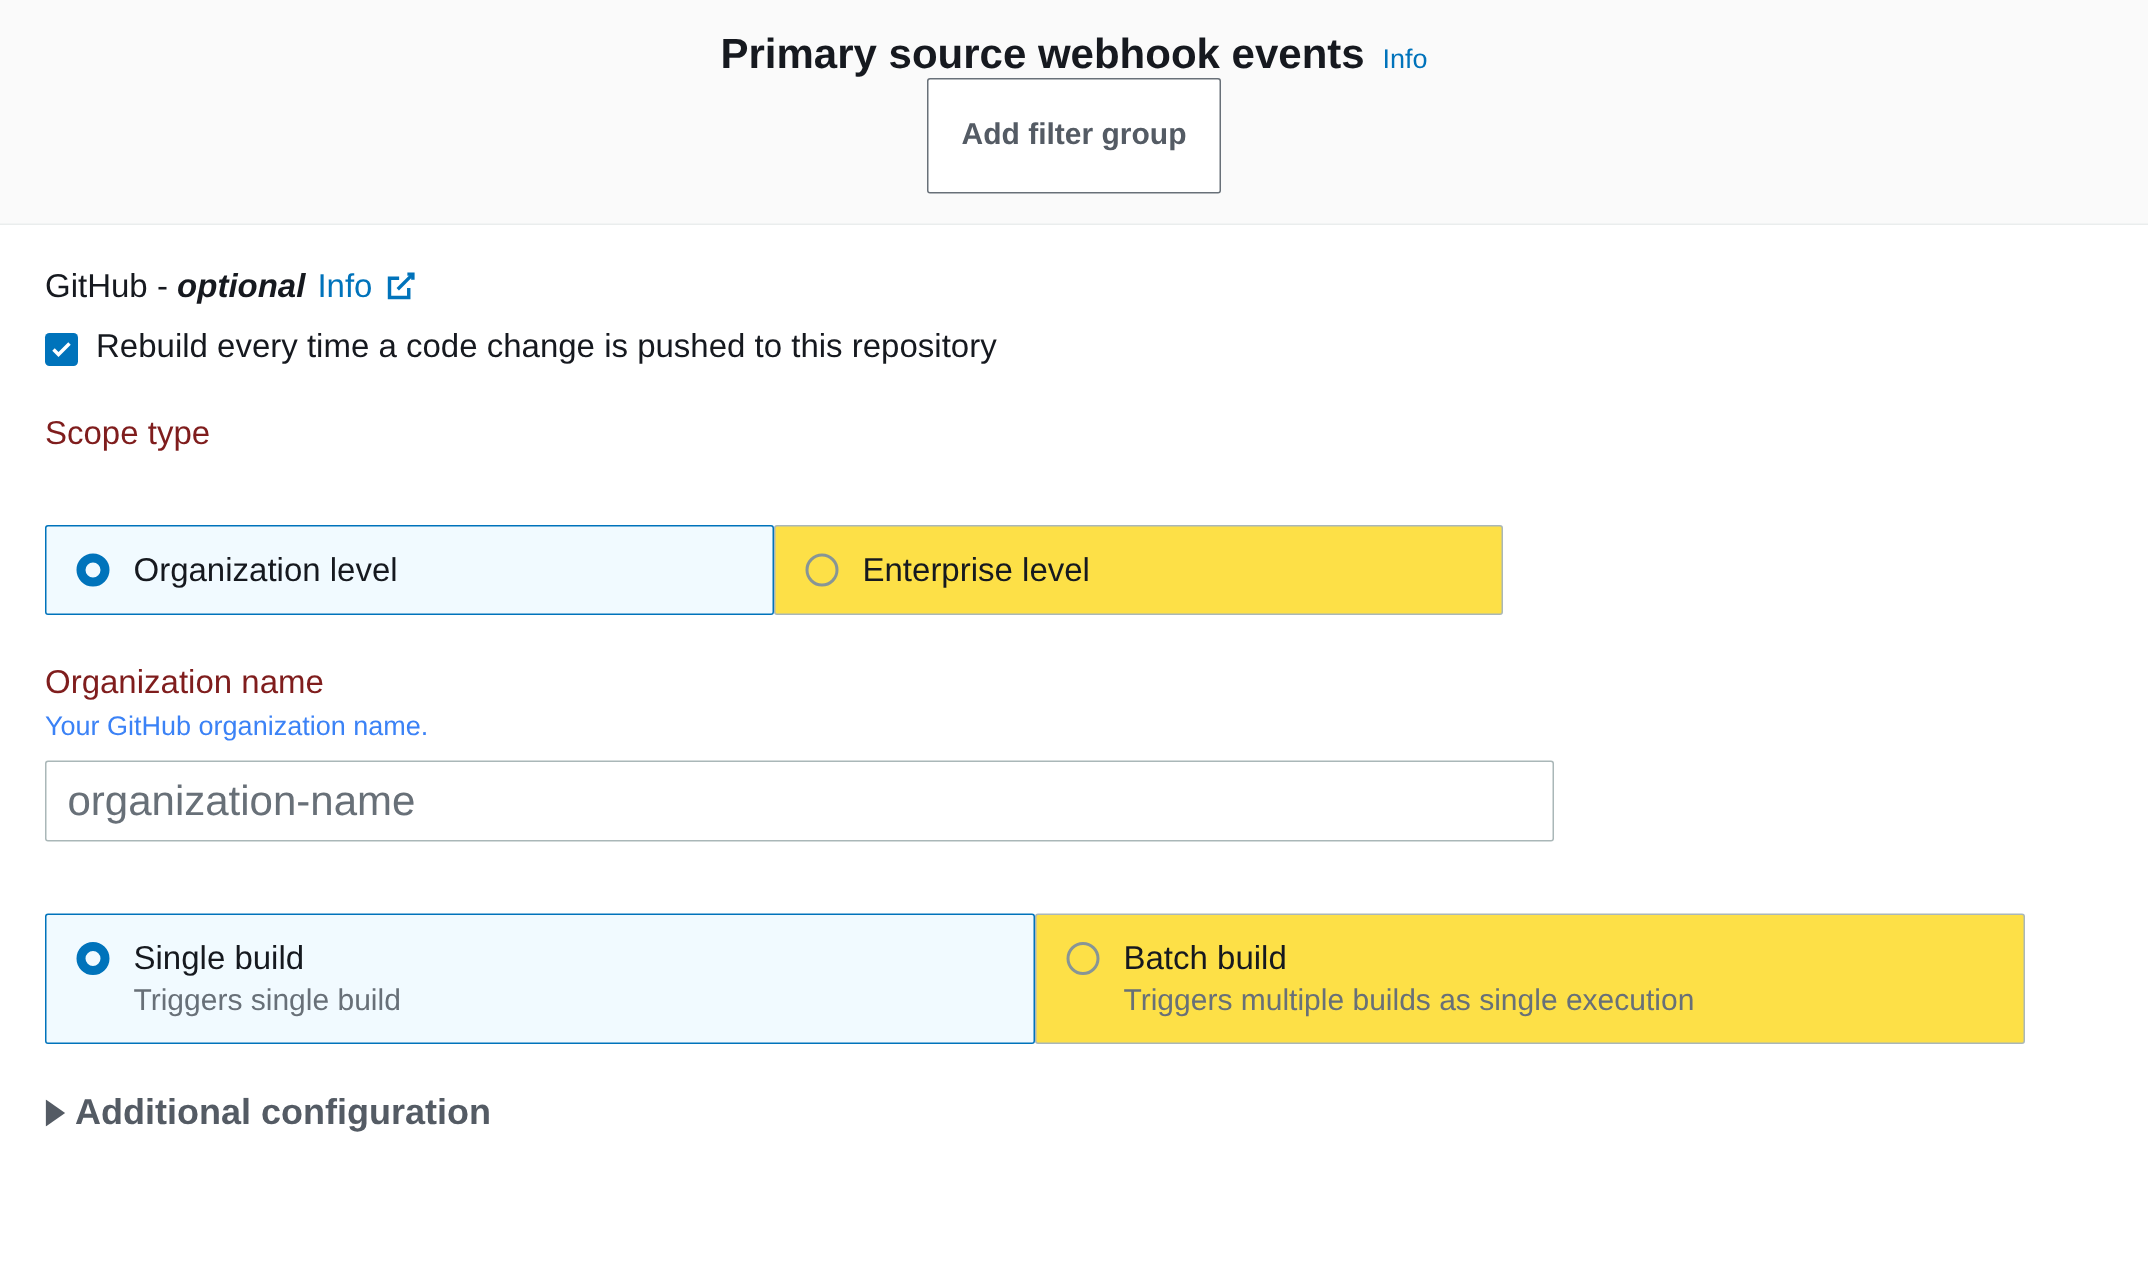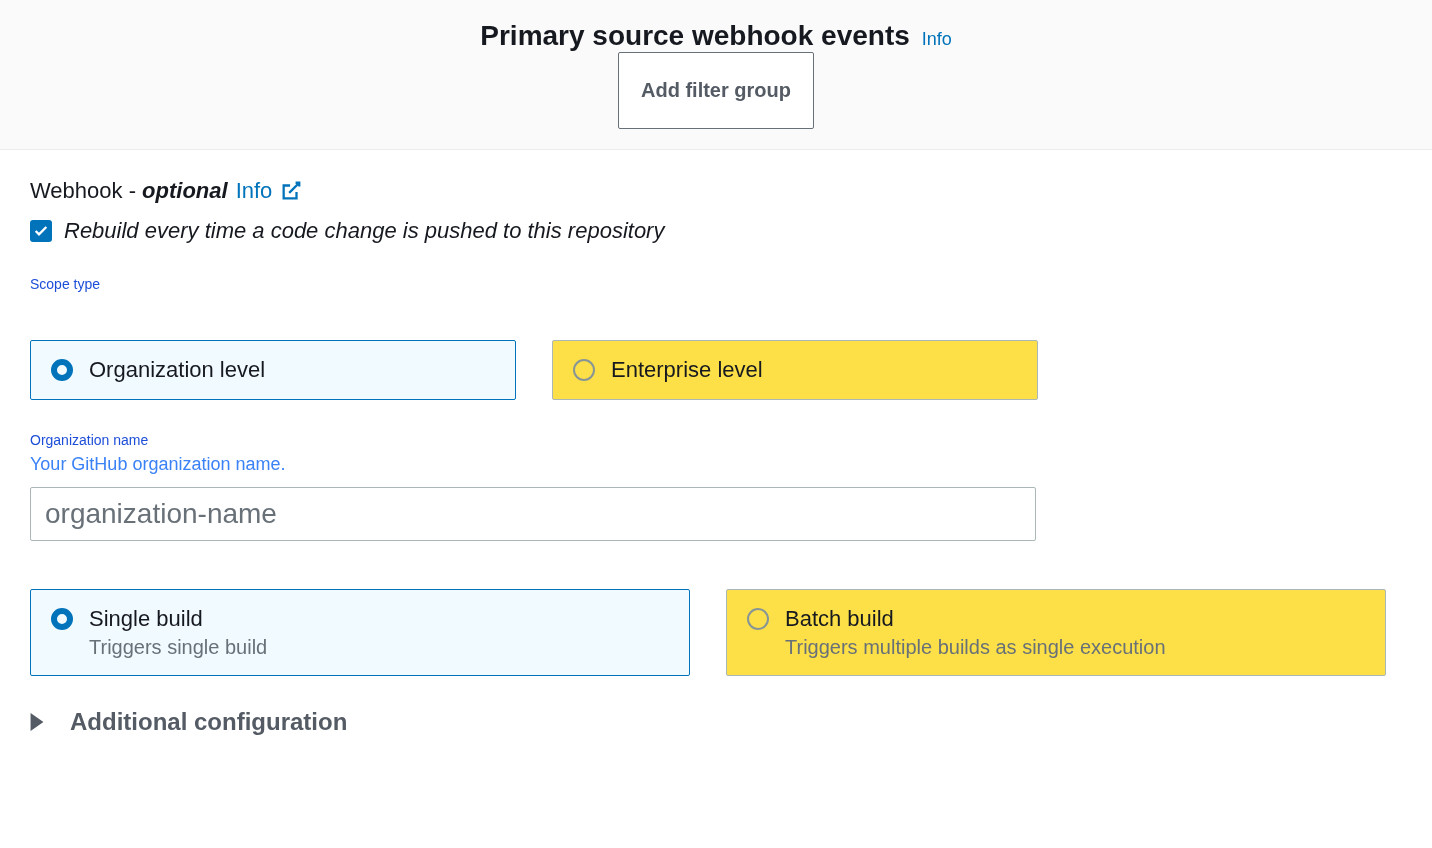--- a/index.html
+++ b/index.html
@@ -66,57 +66,55 @@
       color: #0073bb;
       font-size: 22px;
       font-weight: 400;
     }
     .external-link-icon {
       display: inline-flex;
       color: #0073bb;
     }
     .checkbox-row {
       display: flex;
-      align-items: center;
+      align-items: flex-end;
       gap: 12px;
       margin-top: 14px;
-      font-style: italic;
     }
     .checkbox {
       width: 22px;
       height: 22px;
       background: #0073bb;
       border-radius: 3px;
       display: flex;
       align-items: center;
       justify-content: center;
       flex-shrink: 0;
       cursor: pointer;
     }
     .checkbox svg {
       stroke: #ffffff;
     }
     .checkbox-label {
       font-size: 22px;
       color: #16191f;
     }
     .section-label {
-      font-size: 14px;
-      color: #1d4ed8;
+      font-size: 22px;
+      color: #7f1d1d;
       margin-bottom: 14px;
     }
     .section-hint {
       font-size: 18px;
       color: #3b82f6;
       margin-top: -8px;
       margin-bottom: 12px;
     }
     .radio-tiles {
       display: flex;
-      gap: 36px;
       margin-top: 48px;
     }
     .radio-tile {
       border: 1px solid #aab7b8;
       border-radius: 2px;
       padding: 16px 20px;
       display: flex;
       align-items: flex-start;
       gap: 16px;
       cursor: pointer;
@@ -165,21 +163,21 @@
       border: 1px solid #aab7b8;
       border-radius: 2px;
       color: #16191f;
     }
     .text-input::placeholder {
       color: #687078;
     }
     .expandable-section {
       display: flex;
       align-items: center;
-      gap: 26px;
+      gap: 6px;
       cursor: pointer;
       margin-top: 8px;
     }
     .expand-caret {
       display: inline-flex;
     }
     .expandable-title {
       font-size: 24px;
       font-weight: 700;
       color: #545b64;
@@ -194,21 +192,21 @@
     <a class="header-info-link">Info</a>
   </div>
   <button class="add-filter-btn">Add filter group</button>
 </div>
 
 <div class="content">
 
   <div class="field-group">
     <div class="field-label">
       <span>
-        <span>Webhook</span><span> - </span><span class="optional">optional</span>
+        <span>GitHub</span><span> - </span><span class="optional">optional</span>
       </span>
       <a class="info-link">Info</a>
       <span class="external-link-icon">
         <svg width="22" height="22" viewBox="0 0 24 24" fill="none" stroke="#0073bb" stroke-width="2.5">
           <path d="M17 3 L21 3 L21 7"></path>
           <path d="M10 14 L21 3"></path>
           <path d="M18 13 L18 20 L4 20 L4 6 L11 6"></path>
         </svg>
       </span>
     </div>

